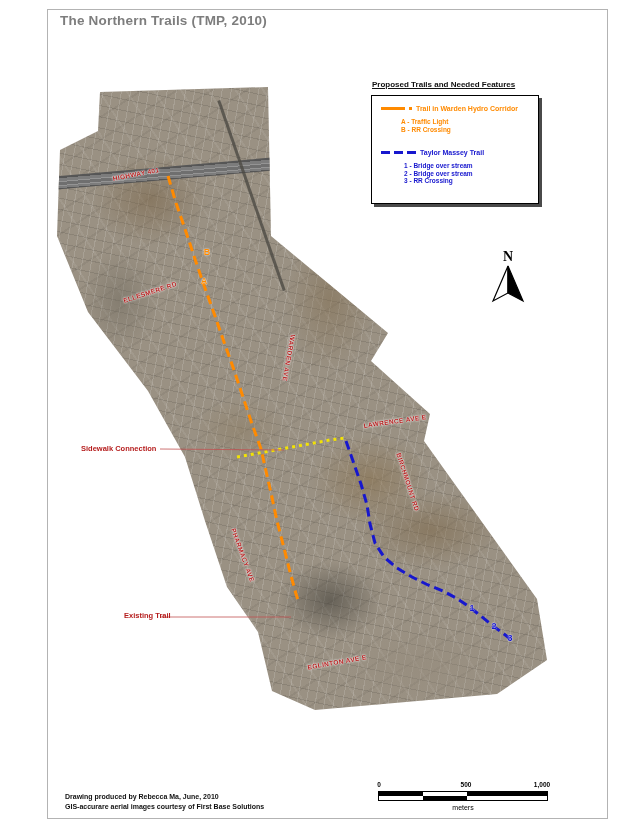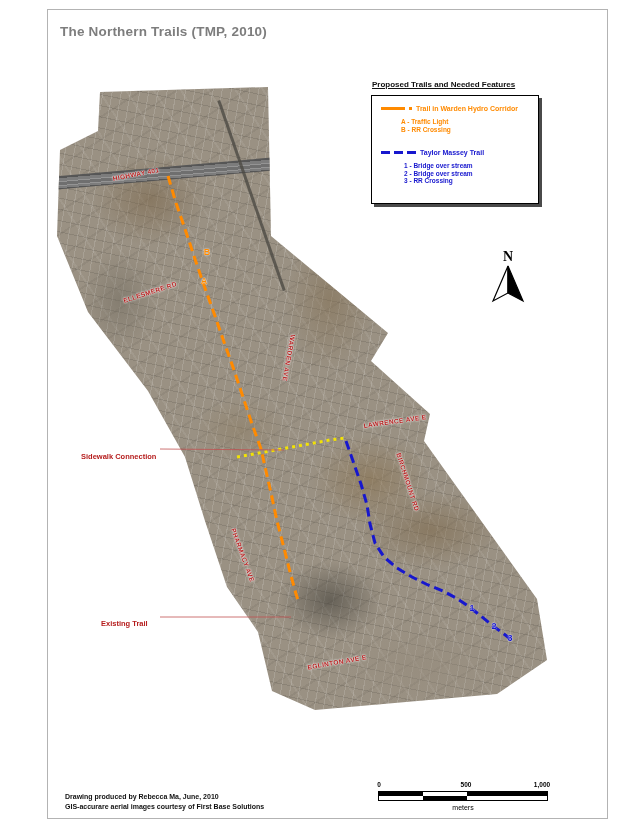--- a/index.html
+++ b/index.html
@@ -1,21 +1,21 @@
 <!DOCTYPE html>
 <html><head>
 <meta charset="utf-8">
 <style>
   html,body{margin:0;padding:0;}
   body{
     width:620px;height:827px;background:#fff;position:relative;overflow:hidden;
     font-family:"Liberation Sans","DejaVu Sans",sans-serif;
   }
   .frame{position:absolute;left:47px;top:9px;width:559px;height:808px;border:1px solid #b3b3b3;background:#fff;}
-  .page-title{position:absolute;left:60px;top:13px;font-size:13.5px;font-weight:bold;color:#7d7d7d;letter-spacing:.2px;margin-top:11px;}
+  .page-title{position:absolute;left:60px;top:13px;font-size:13.5px;font-weight:bold;color:#7d7d7d;letter-spacing:.2px;}
 
   
   .map-photo{
     position:absolute;left:0;top:0;width:620px;height:827px;
     clip-path:polygon(100px 92px,268px 87px,271px 236px,388px 333px,371px 361px,430px 414px,424px 441px,
       537px 599px,547px 660px,497px 694px,315px 710px,272px 691px,258px 632px,227px 587px,205px 521px,
       185px 457px,148px 391px,88px 312px,57px 236px,60px 150px,98px 131px);
     background-color:#9a9183;
     background-image:
       radial-gradient(ellipse 90px 70px at 150px 200px, rgba(122,101,72,.55), transparent 65%),
@@ -36,21 +36,21 @@
     background:linear-gradient(to bottom,#565656 0 2px,#7c7c7c 2px 5px,#949494 5px 6px,#6f6f6f 6px 9px,#949494 9px 10px,#7c7c7c 10px 12px,#565656 12px 13px);
   }
   .railway-band{position:absolute;left:250px;top:95px;width:3px;height:201px;background:#4c4a43;transform:rotate(-19deg);opacity:.8;}
 
   .trail-svg{position:absolute;left:0;top:0;width:620px;height:827px;pointer-events:none;}
 
   .street-label{
     position:absolute;font-size:6.5px;font-weight:bold;color:#b51c1c;letter-spacing:.4px;white-space:nowrap;
     text-shadow:0 0 1px rgba(255,255,255,.95),0 0 2px rgba(255,255,255,.8),0 0 3px rgba(255,255,255,.6);
   }
-  .map-annotation{position:absolute;font-size:7.5px;font-weight:bold;color:#b51c1c;white-space:nowrap;margin-top:8px;}
+  .map-annotation{position:absolute;font-size:7.5px;font-weight:bold;color:#b51c1c;white-space:nowrap;}
   .trail-marker{
     position:absolute;font-size:9px;font-weight:bold;white-space:nowrap;transform:translate(-50%,-50%);
     text-shadow:0 0 1px rgba(255,255,255,.95),0 0 2px rgba(255,255,255,.8);
   }
 
   
   .legend-title{position:absolute;left:372px;top:80px;font-size:8px;font-weight:bold;color:#111;text-decoration:underline;}
   .legend-box{
     position:absolute;left:371px;top:95px;width:168px;height:109px;background:#fff;
     border:1px solid #000;box-shadow:3px 3px 0 0 #4a4a4a;box-sizing:border-box;
@@ -105,21 +105,21 @@
 
 <div id="map-labels">
     <div class="street-label" style="left: 136px; top: 174px; transform: translate(-50%, -50%) rotate(-11deg);">HIGHWAY 401</div>
     <div class="street-label" style="left: 150px; top: 292px; transform: translate(-50%, -50%) rotate(-18deg);">ELLESMERE RD</div>
     <div class="street-label" style="left: 289px; top: 358px; transform: translate(-50%, -50%) rotate(100deg);">WARDEN AVE</div>
     <div class="street-label" style="left: 395px; top: 421px; transform: translate(-50%, -50%) rotate(-8deg);">LAWRENCE AVE E</div>
     <div class="street-label" style="left: 408px; top: 482px; transform: translate(-50%, -50%) rotate(72deg);">BIRCHMOUNT RD</div>
     <div class="street-label" style="left: 243px; top: 555px; transform: translate(-50%, -50%) rotate(70deg);">PHARMACY AVE</div>
     <div class="street-label" style="left: 337px; top: 662px; transform: translate(-50%, -50%) rotate(-10deg);">EGLINTON AVE E</div>
     <div class="map-annotation" style="left: 81px; top: 444px;">Sidewalk Connection</div>
-    <div class="map-annotation" style="left: 101px; top: 611px;">Existing Trail</div>
+    <div class="map-annotation" style="left: 124px; top: 611px;">Existing Trail</div>
     <div class="trail-marker" style="left: 207px; top: 252px; color: rgb(255, 138, 0);">B</div>
     <div class="trail-marker" style="left: 204px; top: 281px; color: rgb(255, 138, 0);">A</div>
     <div class="trail-marker" style="left: 472px; top: 608px; color: rgb(23, 23, 206);">1</div>
     <div class="trail-marker" style="left: 494px; top: 626px; color: rgb(23, 23, 206);">2</div>
     <div class="trail-marker" style="left: 510px; top: 638px; color: rgb(23, 23, 206);">3</div>
   </div>
 
 <div class="legend-title">Proposed Trails and Needed Features</div>
 <div class="legend-box">
   <div class="lg-sym-row">

